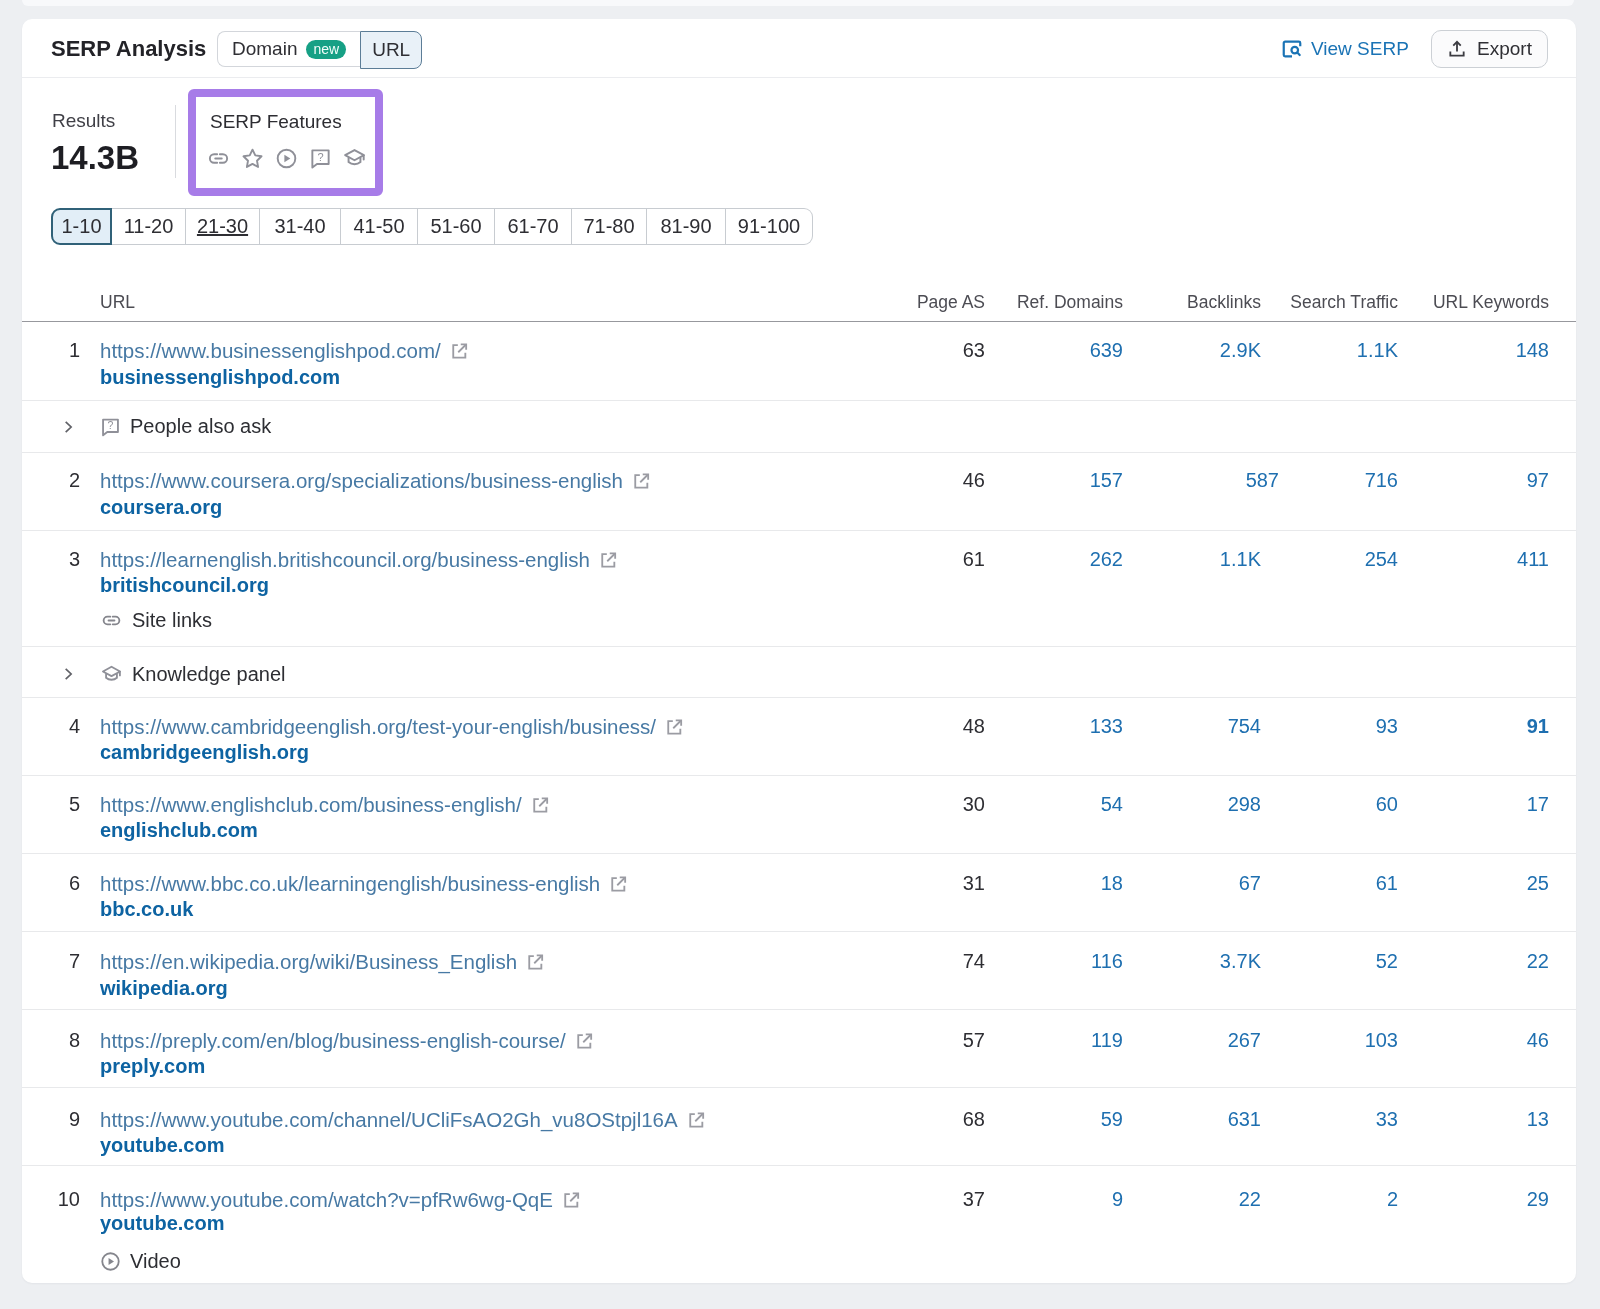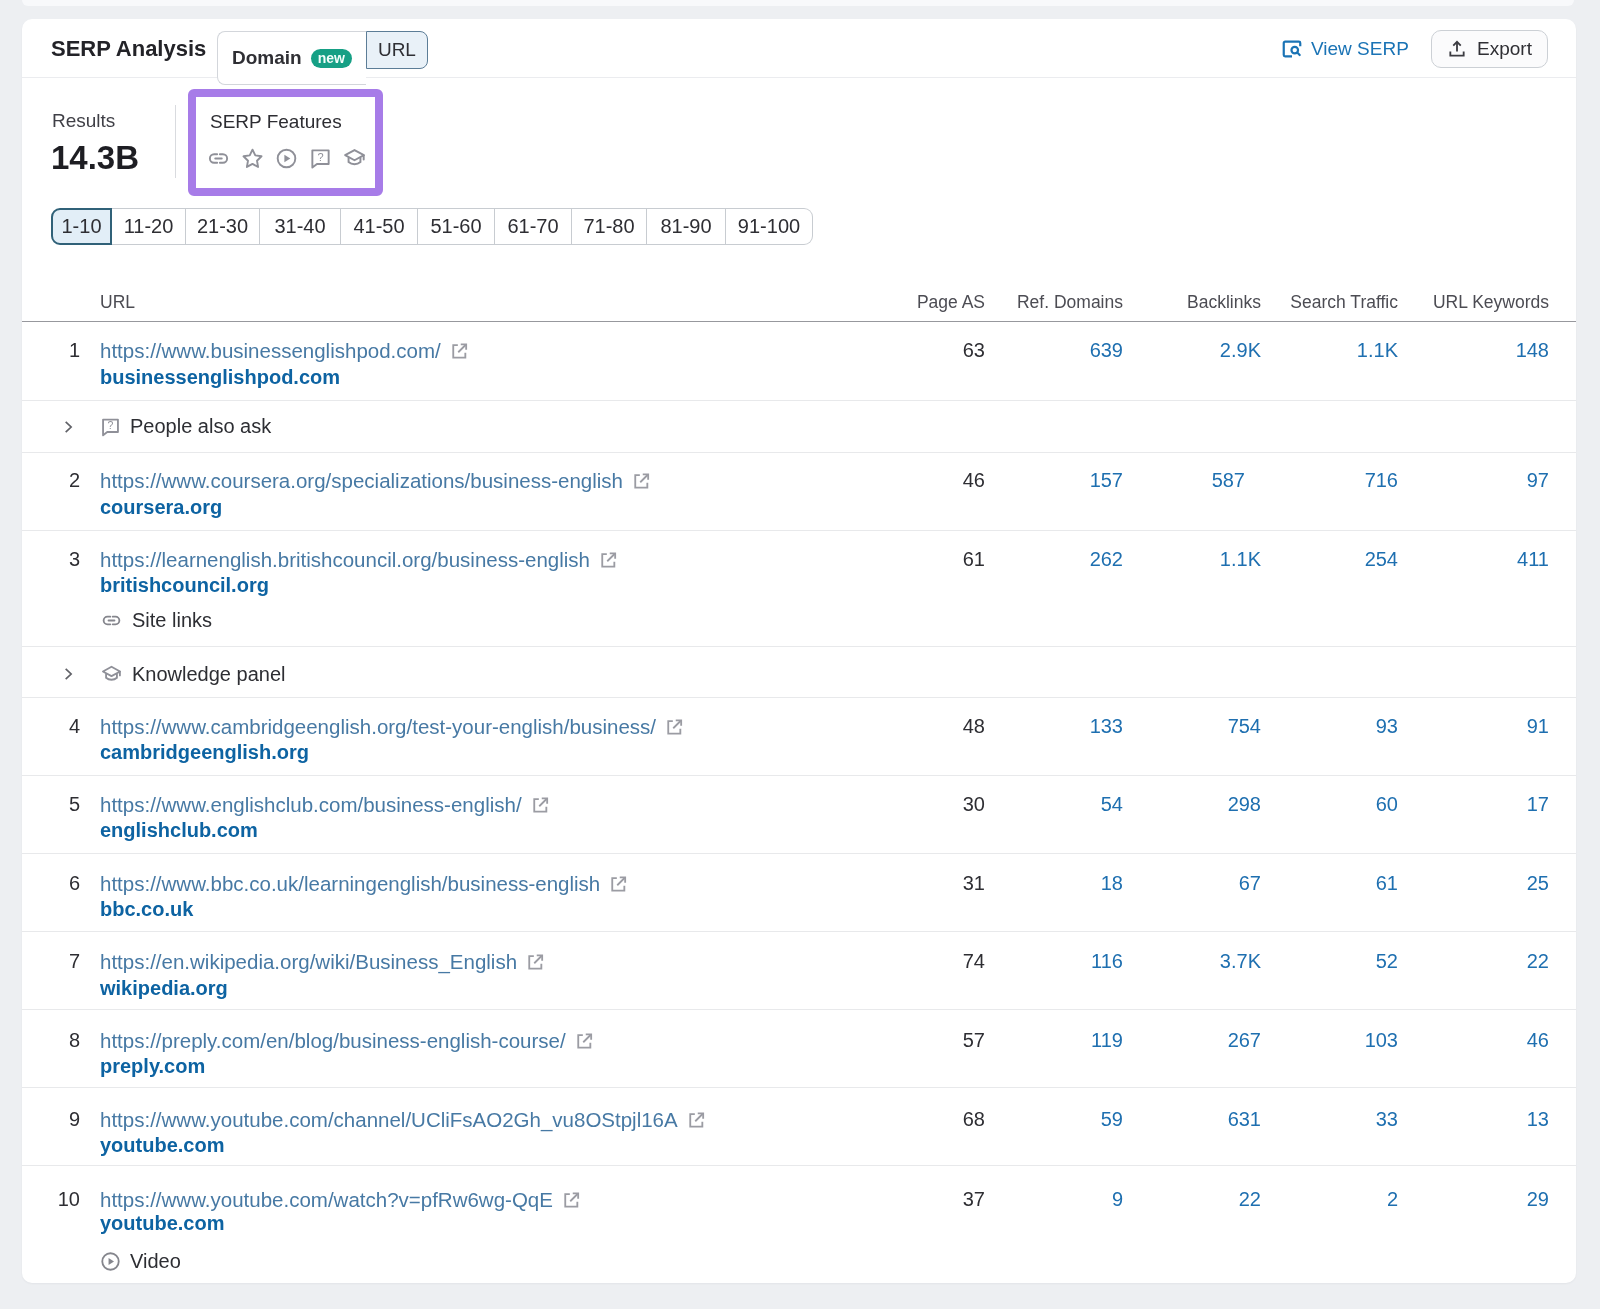--- a/index.html
+++ b/index.html
@@ -3,21 +3,21 @@
 <meta charset="utf-8">
 <style>
 * { margin:0; padding:0; box-sizing:border-box; }
 html,body { width:1600px; height:1309px; background:#edeff2; font-family:"Liberation Sans", sans-serif; overflow:hidden; }
 #topstrip { position:absolute; left:22px; top:0; width:1552px; height:6px; background:#f8f9fb; border-radius:0 0 8px 8px; }
 #card { position:absolute; left:22px; top:19px; width:1554px; height:1264px; background:#ffffff; border-radius:10px; box-shadow:0 1px 2px rgba(30,35,50,0.05); }
 
 .hdr { position:absolute; left:0; top:0; width:100%; height:59px; border-bottom:1px solid #ebecef; }
 .title { position:absolute; left:29px; top:17px; font-size:22px; font-weight:bold; color:#232328; }
 .toggle { position:absolute; left:195px; top:12px; height:38px; display:flex; }
-.tg-a { height:54px; border:1px solid #d3d6db; border-right:none; border-radius:8px 0 0 8px; background:#fff; display:flex; align-items:center; padding:0 14px; font-size:19px; color:#2f2f34;font-weight:bold; }
+.tg-a { height:36px; border:1px solid #d3d6db; border-right:none; border-radius:8px 0 0 8px; background:#fff; display:flex; align-items:center; padding:0 14px; font-size:19px; color:#2f2f34; }
 .tg-b { height:38px; border:1px solid #5c7d97; border-radius:0 8px 8px 0; background:#e9f1f8; display:flex; align-items:center; padding:0 11px; font-size:19px; color:#2f2f34; }
 .newpill { display:inline-block; margin-left:9px; background:#16a085; color:#f2fdfa; font-size:14px; line-height:19px; padding:0 7px; border-radius:10px; }
 .viewserp { position:absolute; left:1259px; top:19px; color:#1a73b5; font-size:19px; display:flex; align-items:center; gap:8px; }
 .exportbtn { position:absolute; left:1409px; top:11px; width:117px; height:38px; border:1px solid #ccd0d5; border-radius:10px; background:#fbfbfc; display:flex; align-items:center; justify-content:center; gap:10px; font-size:19px; color:#2f2f34; }
 
 .reslabel { position:absolute; left:30px; top:90px; font-size:19px; line-height:23px; color:#3f3f46; }
 .resval { position:absolute; left:29px; top:120px; font-size:33px; line-height:38px; font-weight:bold; color:#1e1e23; }
 .vdiv { position:absolute; left:153px; top:86px; width:1px; height:73px; background:#d9dbdf; }
 .purplebox { position:absolute; left:166px; top:70px; width:195px; height:107px; border:8px solid #a77ce8; border-radius:6px; background:#fff; }
 .sflabel { position:absolute; left:14px; top:13px; font-size:19px; line-height:23px; color:#2d2d32; }
@@ -89,21 +89,21 @@
       <svg width="23" height="23" viewBox="0 0 24 24" fill="none" stroke="#8f9098" stroke-width="2">
           <path d="M12 3.2L2.2 8.5l9.8 5.3 9.8-5.3z" stroke-linejoin="round"></path>
           <path d="M5.8 11.5v4.2c3.4 3 9 3 12.4 0v-4.2" stroke-linecap="round"></path>
           <path d="M21.6 8.7v4.3" stroke-linecap="round"></path>
         </svg>
     </div>
   </div>
   <div class="pager">
     <div class="pg first sel" style="width:61px;">1-10</div>
     <div class="pg" style="width:74px;">11-20</div>
-    <div class="pg" style="width:74px;">21-30</div>
+    <div class="pg" style="width:74px;text-decoration:underline;">21-30</div>
     <div class="pg" style="width:81px;">31-40</div>
     <div class="pg" style="width:77px;">41-50</div>
     <div class="pg" style="width:77px;">51-60</div>
     <div class="pg" style="width:77px;">61-70</div>
     <div class="pg" style="width:75px;">71-80</div>
     <div class="pg" style="width:79px;">81-90</div>
     <div class="pg last" style="width:87px;">91-100</div>
   </div>
   <div class="thead">
     <span class="th-url">URL</span>
@@ -143,21 +143,21 @@
     <div class="row" style="height:78px;">
       <span class="rnum" style="top:16px;">2</span>
       <span class="rurl" style="top:15px;">https://www.coursera.org/specializations/business-english<svg class="ext" width="21" height="20" viewBox="0 0 24 24" fill="none" stroke="#9b9ca3" stroke-width="2.2">
             <path d="M10 5H4.5v15H19v-6"></path>
             <path d="M13.5 4H20v6.5"></path>
             <path d="M19.5 4.5L10.5 13.5"></path>
           </svg></span>
       <span class="rdom" style="top:43px;">coursera.org</span>
       <span class="vnum" style="right:591px; top:16px;">46</span>
       <span class="vlink" style="right:453px; top:16px;">157</span>
-      <span class="vlink" style="right:331px; top:16px;">587</span>
+      <span class="vlink" style="right:297px; top:16px;">587</span>
       <span class="vlink" style="right:178px; top:16px;">716</span>
       <span class="vlink" style="right:27px; top:16px;">97</span>
     </div>
     <div class="row" style="height:116px;">
       <span class="rnum" style="top:17px;">3</span>
       <span class="rurl" style="top:16px;">https://learnenglish.britishcouncil.org/business-english<svg class="ext" width="21" height="20" viewBox="0 0 24 24" fill="none" stroke="#9b9ca3" stroke-width="2.2">
             <path d="M10 5H4.5v15H19v-6"></path>
             <path d="M13.5 4H20v6.5"></path>
             <path d="M19.5 4.5L10.5 13.5"></path>
           </svg></span>
@@ -192,21 +192,21 @@
       <span class="rurl" style="top:16px;text-align:right;">https://www.cambridgeenglish.org/test-your-english/business/<svg class="ext" width="21" height="20" viewBox="0 0 24 24" fill="none" stroke="#9b9ca3" stroke-width="2.2">
             <path d="M10 5H4.5v15H19v-6"></path>
             <path d="M13.5 4H20v6.5"></path>
             <path d="M19.5 4.5L10.5 13.5"></path>
           </svg></span>
       <span class="rdom" style="top:43px;">cambridgeenglish.org</span>
       <span class="vnum" style="right:591px; top:17px;">48</span>
       <span class="vlink" style="right:453px; top:17px;">133</span>
       <span class="vlink" style="right:315px; top:17px;">754</span>
       <span class="vlink" style="right:178px; top:17px;">93</span>
-      <span class="vlink" style="right:27px; top:17px;">91</span>
+      <span class="vlink" style="right:27px; top:17px;font-weight:bold;">91</span>
     </div>
     <div class="row" style="height:78px;">
       <span class="rnum" style="top:17px;">5</span>
       <span class="rurl" style="top:16px;">https://www.englishclub.com/business-english/<svg class="ext" width="21" height="20" viewBox="0 0 24 24" fill="none" stroke="#9b9ca3" stroke-width="2.2">
             <path d="M10 5H4.5v15H19v-6"></path>
             <path d="M13.5 4H20v6.5"></path>
             <path d="M19.5 4.5L10.5 13.5"></path>
           </svg></span>
       <span class="rdom" style="top:43px;">englishclub.com</span>
       <span class="vnum" style="right:591px; top:17px;">30</span>

